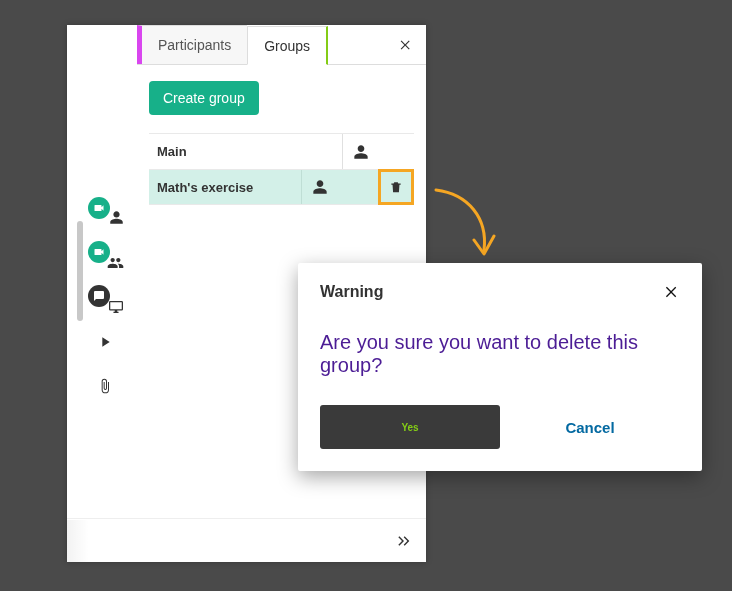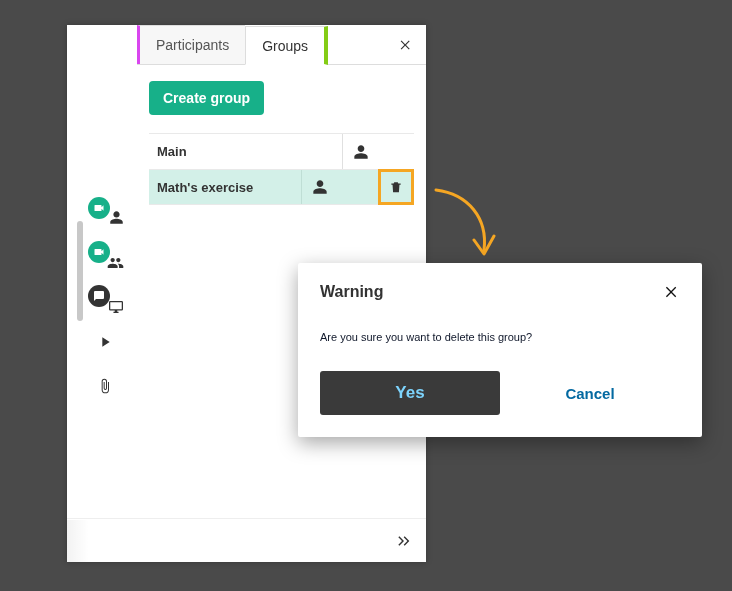--- a/index.html
+++ b/index.html
@@ -93,47 +93,47 @@
     padding: 0 16px;
     display: flex;
     align-items: center;
     border: 1px solid #ddd;
     border-bottom: none;
     background: #f7f7f7;
     color: #555;
     border-right: none;
     cursor: pointer;
   }
-  .tab.first { border-left: 3px solid #d946ef; }
+  .tab.first { border-left: 5px solid #d946ef; }
   .tab.active {
     background: #fff;
     font-weight: 500;
     color: #333;
     border-bottom: 1px solid #fff;
     position: relative;
     top: 1px;
   }
-  .tab.last { border-right: 4px solid #84cc16; }
+  .tab.last { border-right: 2px solid #84cc16; }
   .tabs-spacer { flex: 1; }
   .tabs-close {
     width: 40px;
     display: flex; align-items: center; justify-content: center;
     cursor: pointer; color: #333;
   }
   .content-pad {
     padding: 16px 12px 0 12px;
   }
   .create-btn {
     background: #17b089;
     color: #fff;
     border: none;
     border-radius: 4px;
     padding: 9px 14px;
     font-size: 14px;
-    font-weight: 700;
+    font-weight: 400;
     cursor: pointer;
   }
   .group-list { margin-top: 18px; }
   .group-row {
     display: flex;
     align-items: center;
     height: 36px;
     border-top: 1px solid #e9e9e9;
   }
   .group-row:last-child { border-bottom: 1px solid #e9e9e9; gap: 42px; }
@@ -191,30 +191,30 @@
     padding: 20px 22px 22px 22px;
   }
   .modal-head {
     display: flex;
     align-items: center;
     justify-content: space-between;
     margin-bottom: 30px;
   }
   .modal-title { font-weight: 700; font-size: 16px; color: #333; }
   .modal-close { cursor: pointer; color: #333; }
-  .modal-msg { color: #0f172a; font-size: 11px; margin-bottom: 28px; }
+  .modal-msg { color: #4c1d95; font-size: 20px; margin-bottom: 28px; }
   .modal-actions { display: flex; gap: 0; }
   .btn-yes {
     flex: 1;
     background: #3a3a3a;
-    color: #7dd3fc;
+    color: #84cc16;
     border: none;
     border-radius: 3px;
     height: 44px;
-    font-size: 17px;
+    font-size: 10px;
     font-weight: 600;
     cursor: pointer;
   }
   .btn-cancel {
     flex: 1;
     background: #fff;
     color: #0369a1;
     border: none;
     height: 44px;
     font-size: 15px;

